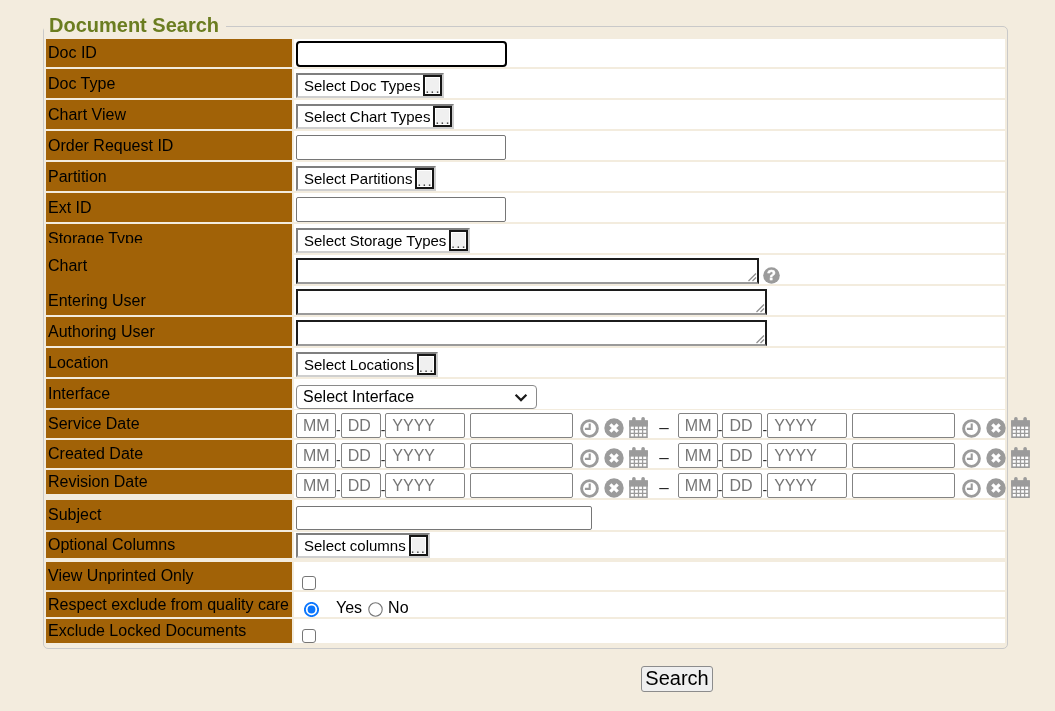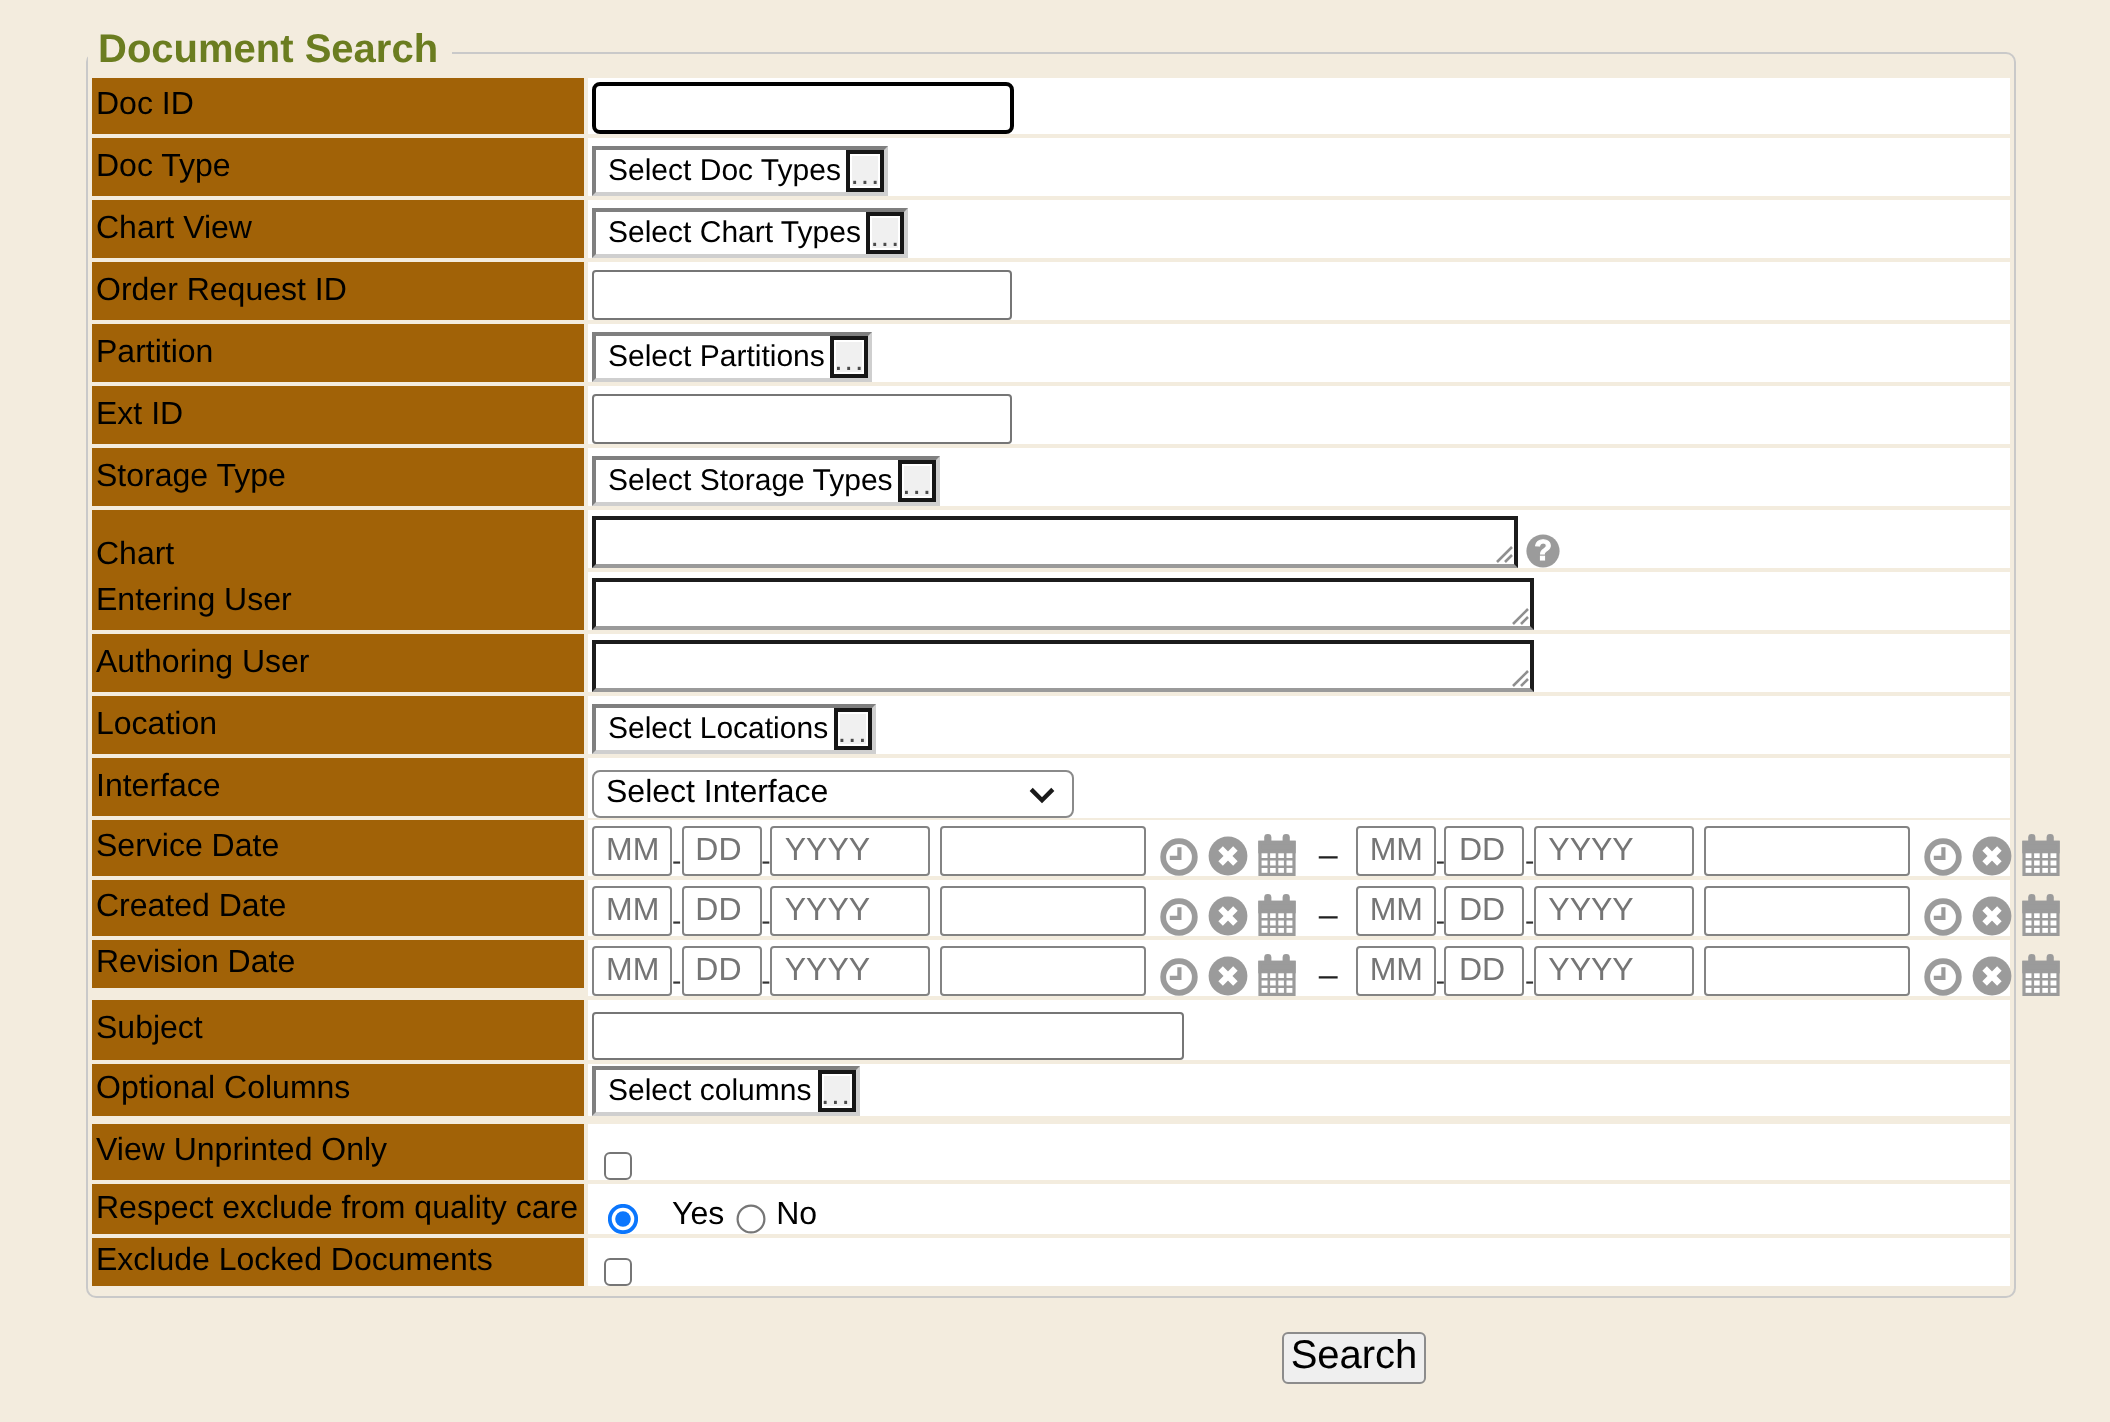--- a/index.html
+++ b/index.html
@@ -102,21 +102,21 @@
     <span class="selbox">Select Partitions<span class="dots">...</span></span>
   </div>
 <div class="lab" style="top:193px; height:29px">Ext ID</div>
 <div class="val" style="top:193px; height:29px">
     <input class="txt" style="">
   </div>
 <div class="lab" style="top:224px; height:29px">Storage Type</div>
 <div class="val" style="top:224px; height:29px">
     <span class="selbox">Select Storage Types<span class="dots">...</span></span>
   </div>
-<div class="lab" style="top:255px; height:46px">Chart</div>
+<div class="lab" style="top:243px; height:46px">Chart</div>
 <div class="val" style="top:255px; height:29px">
     <span class="ta" style="width:463px; height:26px">
       <svg class="rsz" width="10" height="10">
         <path d="M9 1.5 L1.5 9 M9 5.5 L5.5 9" stroke="#8f8f8f" stroke-width="1.3"></path>
       </svg>
     </span>
     <svg class="ic" width="17" height="17" style="margin-left:4px">
       <circle cx="8.5" cy="8.5" r="8.3" fill="#9b9b9b"></circle>
       <text x="8.5" y="13.2" font-size="14.5" font-weight="bold" fill="#fff" stroke="#fff" stroke-width="0.5" text-anchor="middle" font-family="Liberation Sans">?</text>
     </svg>

